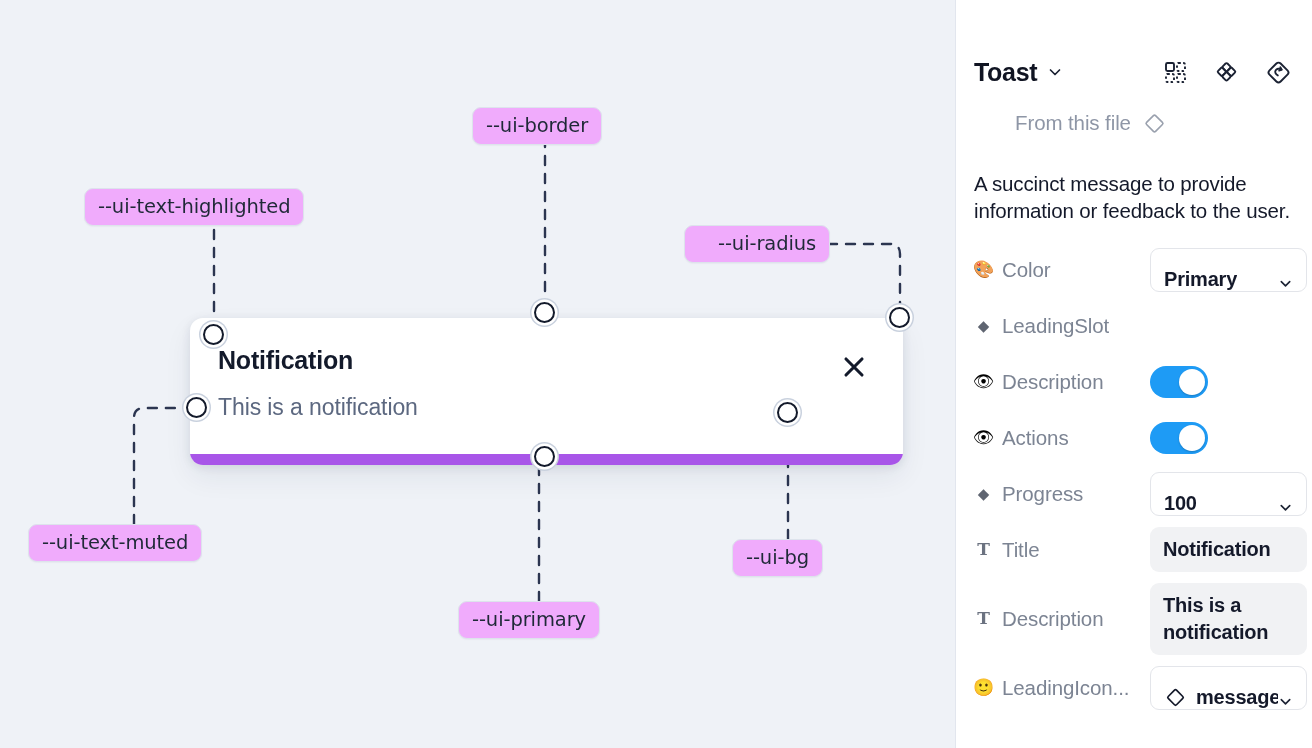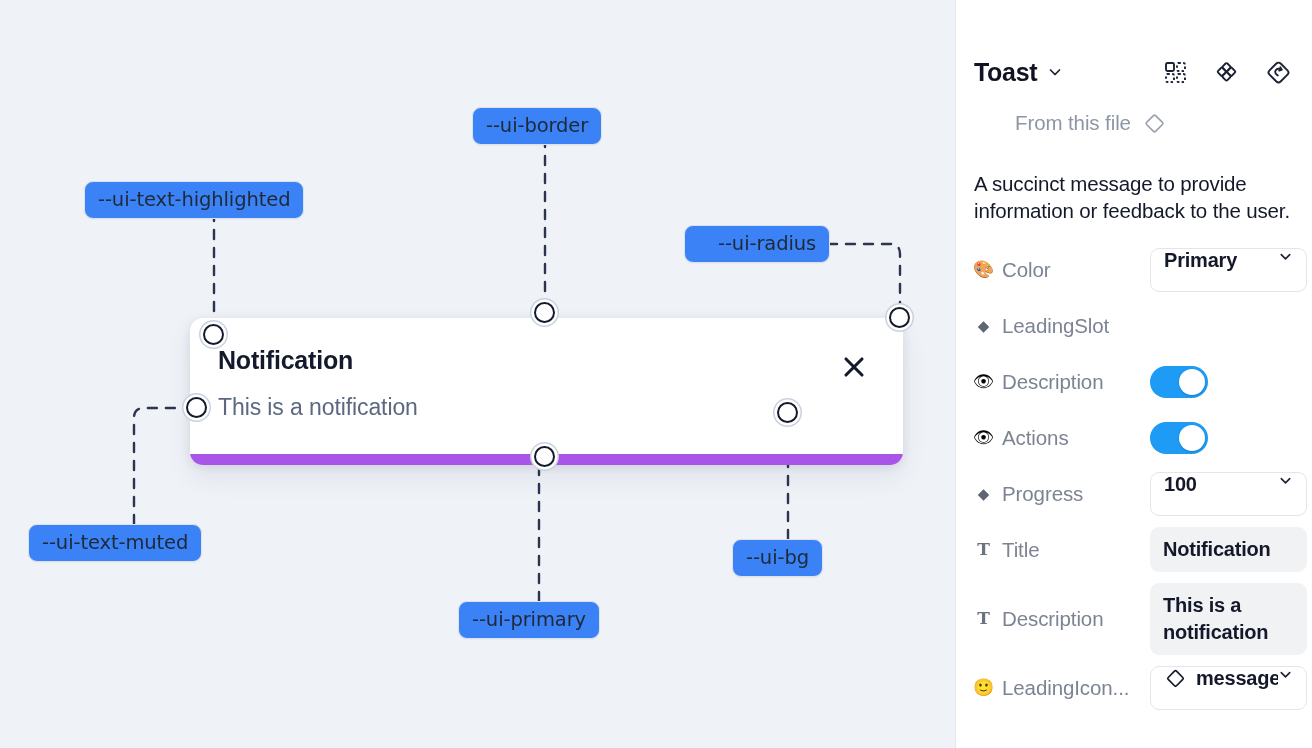--- a/index.html
+++ b/index.html
@@ -37,21 +37,21 @@
   #connectors {
     position: absolute;
     left: 0; top: 0;
     width: 956px; height: 748px;
     pointer-events: none;
   }
 
   
   .chip {
     position: absolute;
-    background: #3b82f6;
+    background: #f0abfc;
     border: 1px solid #dde3ec;
     border-radius: 9px;
     padding: 6px 13px 7px;
     font-size: 19.5px;
     letter-spacing: -0.1px;
     color: #1f2937;
     white-space: nowrap;
     box-shadow: 0 1px 1.5px rgba(20,30,60,0.04);
     font-family: "DejaVu Sans", sans-serif;
   }
@@ -210,21 +210,21 @@
   .prop-ctrl { flex: 1 1 auto; display: flex; justify-content: flex-start; }
 
   .select {
     position: relative;
     width: 157px;
     min-height: 44px;
     background: #ffffff;
     border: 1px solid #e3e5ea;
     border-radius: 9px;
     display: flex;
-    align-items: flex-start;
+    align-items: flex-end;
     padding: 0 13px;
     font-size: 20px;
     font-weight: 600;
     color: #14192a;
     letter-spacing: -0.2px;
   }
   .select .sel-caret {
     margin-left: auto;
     display: flex; align-items: center;
     color: #1b2233;
@@ -298,21 +298,21 @@
       <div id="toast-progress"></div>
     </div>
 
     <div class="dot" style="left:203px;  top:324px;"></div>
     <div class="dot" style="left:534px;  top:302px;"></div>
     <div class="dot" style="left:889px;  top:307px;"></div>
     <div class="dot" style="left:186px;  top:397px;"></div>
     <div class="dot" style="left:534px;  top:446px;"></div>
     <div class="dot" style="left:777px;  top:402px;"></div>
 
-    <div class="chip" style="left:84px;  top:181px;text-align:right;">--ui-text-highlighted</div>
+    <div class="chip" style="left:84px;  top:188px;text-align:right;">--ui-text-highlighted</div>
     <div class="chip" style="left:472px; top:107px;">--ui-border</div>
     <div class="chip" style="left:684px; top:225px;padding-left:33px;">--ui-radius</div>
     <div class="chip" style="left:28px;  top:524px;">--ui-text-muted</div>
     <div class="chip" style="left:458px; top:601px;">--ui-primary</div>
     <div class="chip" style="left:732px; top:539px;">--ui-bg</div>
 
     <div id="canvas-divider"></div>
   </div>
 
   <div id="panel">

